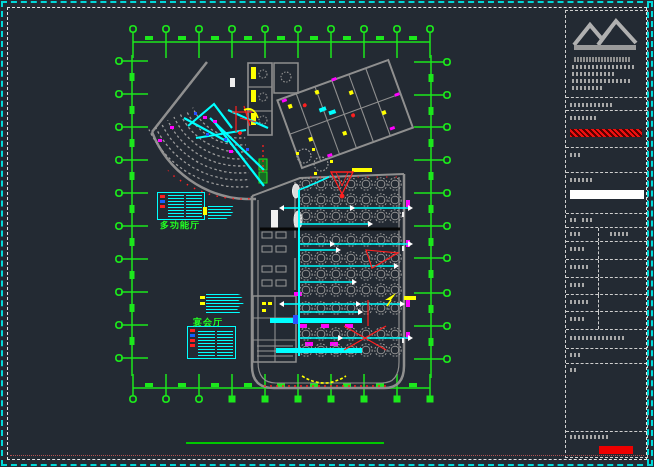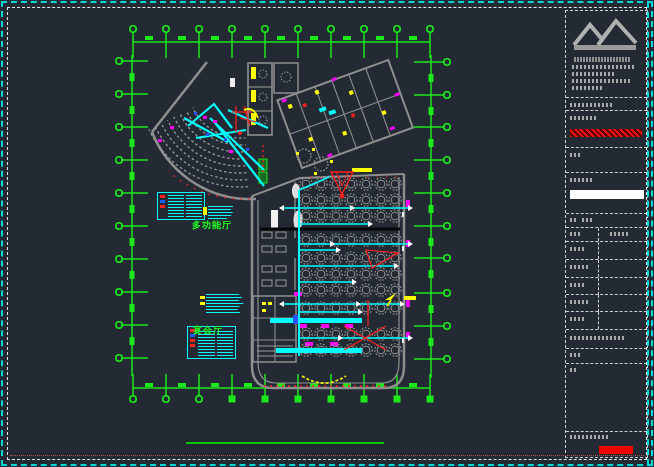--- a/index.html
+++ b/index.html
@@ -492,28 +492,28 @@
       <span class="t-blue"></span>
       <span class="t-red"></span>
     </div>
     <div class="hatch-col"></div>
     <div class="hatch-col"></div>
   </div>
   <div class="cad-cloud" style="left:208px;top:205px;width:26px;height:14px;
        clip-path:polygon(0 0,100% 0,85% 40%,100% 60%,70% 100%,0 100%);"></div>
   <div class="abs" style="left:203px;top:207px;width:4px;height:8px;background:#ffff00;z-index:10;"></div>
 
-  <div class="hall-label" style="left:160px;top:219px;margin-left:32px;">多功能厅</div>
+  <div class="hall-label" style="left:160px;top:219px;">多功能厅</div>
 
   <div class="cad-cloud" style="left:206px;top:293px;width:38px;height:20px;
        clip-path:polygon(0 0,75% 0,100% 15%,85% 35%,100% 55%,80% 75%,90% 100%,0 100%);"></div>
   <div class="abs" style="left:200px;top:296px;width:5px;height:3px;background:#ffff00;z-index:10;"></div>
   <div class="abs" style="left:200px;top:302px;width:5px;height:3px;background:#ffff00;z-index:10;"></div>
 
-  <div class="hall-label" style="left:193px;top:324px;">宴会厅</div>
+  <div class="hall-label" style="left:193px;top:316px;">宴会厅</div>
 
   <div class="cad-table" style="left:187px;top:326px;width:49px;height:33px;">
     <div class="ticks">
       <span class="t-red"></span>
       <span class="t-blue"></span>
       <span class="t-red"></span>
       <span class="t-red"></span>
     </div>
     <div class="hatch-col"></div>
     <div class="hatch-col"></div>

